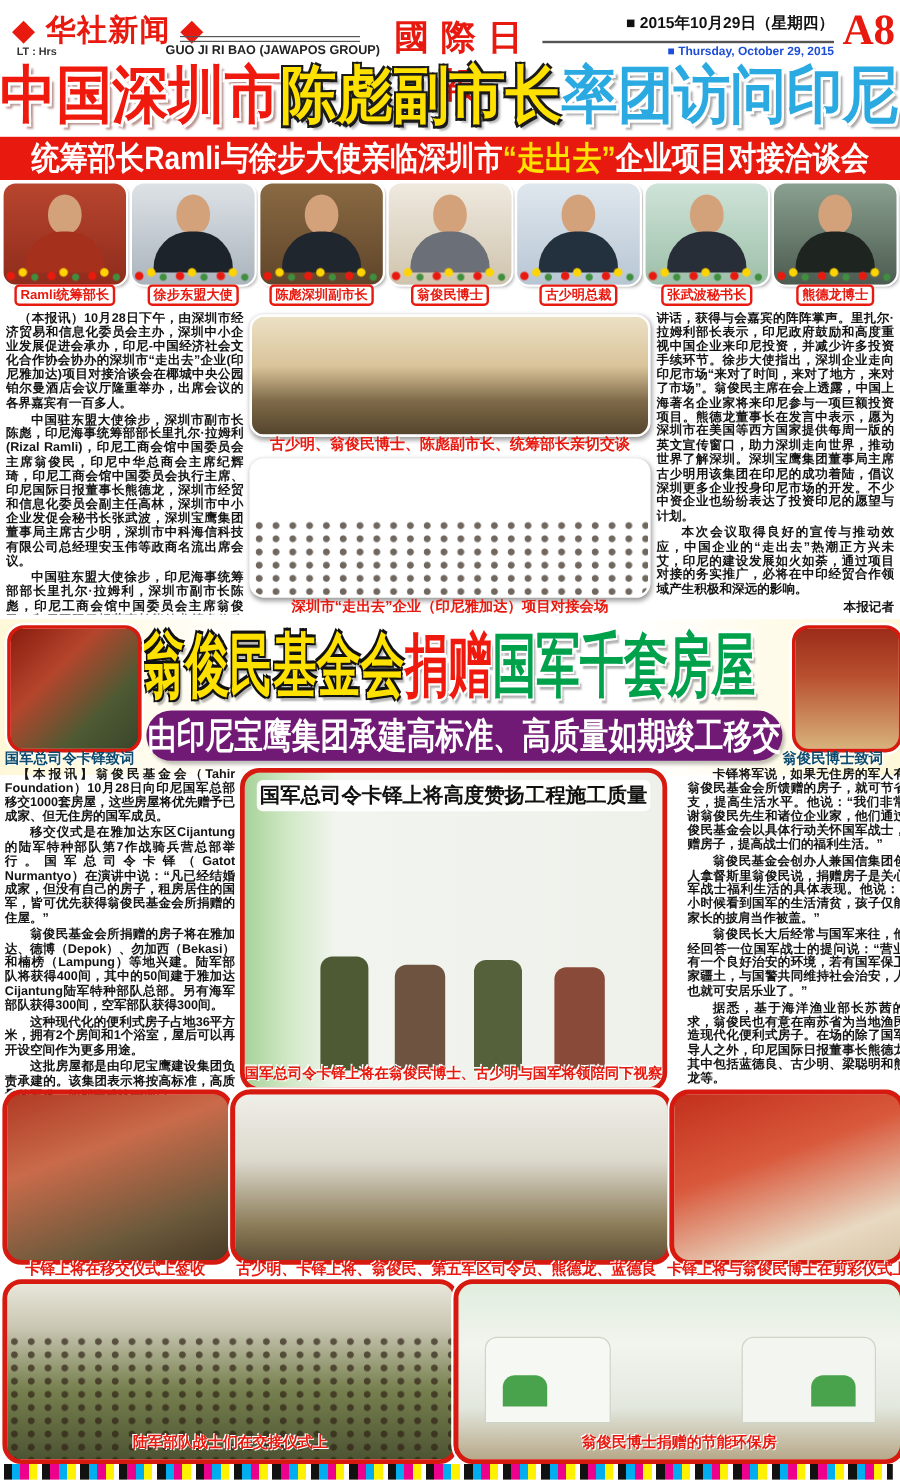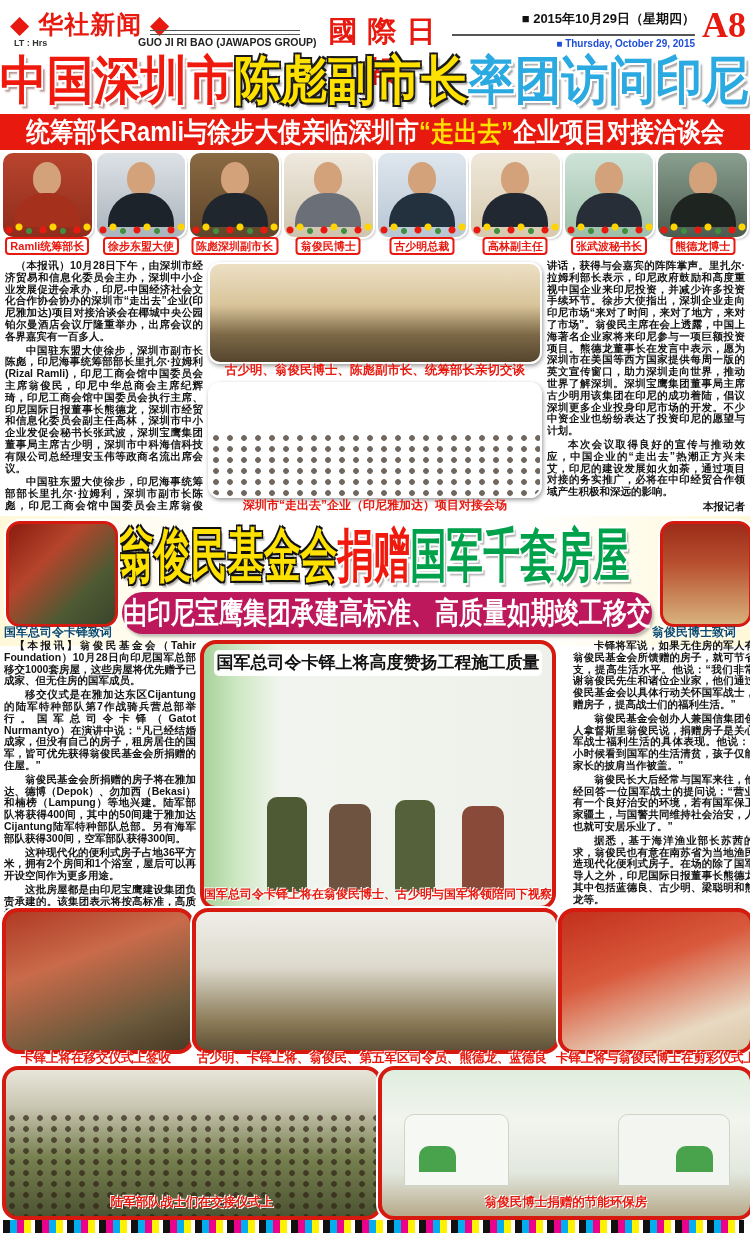--- a/index.html
+++ b/index.html
@@ -82,21 +82,21 @@
   #photo2cap{top:497px;left:208px;width:334px;height:15px;text-align:center;font-size:12px;font-weight:bold;color:#e8190f;}
 
   
   #band2{position:absolute;top:516px;left:0;width:750px;height:130px;
          background:linear-gradient(90deg,#fff8d8,#ffffff 30%,#ffffff 70%,#fff8d8);}
   #headline2{position:absolute;top:522px;left:118px;width:534px;height:66px;}
   #headline2 .sq{transform:scaleX(.63);font-size:58px;font-weight:bold;line-height:66px;}
   .h2-yellow{color:#ffe100;text-shadow:-2px -2px 0 #111,2px -2px 0 #111,-2px 2px 0 #111,2px 2px 0 #111,4px 4px 2px rgba(0,0,0,.3);}
   .h2-red{color:#ef1a0d;text-shadow:-2px -2px 0 #fff,2px -2px 0 #fff,-2px 2px 0 #fff,2px 2px 0 #fff,4px 4px 2px rgba(0,0,0,.3);}
   .h2-green{color:#00a14b;text-shadow:-2px -2px 0 #fff,2px -2px 0 #fff,-2px 2px 0 #fff,2px 2px 0 #fff,4px 4px 2px rgba(0,0,0,.3);}
-  #subbar2{position:absolute;top:592px;left:122px;width:530px;height:42px;background:#be185d;border-radius:21px;
+  #subbar2{position:absolute;top:592px;left:122px;width:530px;height:42px;background:#701a75;border-radius:21px;
            display:flex;align-items:center;justify-content:center;box-shadow:2px 3px 3px rgba(0,0,0,.25);}
   #subbar2 .sq{transform:scaleX(.8);transform-origin:center;font-size:30px;font-weight:bold;color:#fff;}
 
   .sideport{border:3px solid #d61a10;border-radius:14px;box-shadow:0 0 0 2px #fff;overflow:hidden;}
   #sp-left{top:521px;left:6px;width:106px;height:100px;
            background:linear-gradient(135deg,#8a1c10 0%,#b5452c 35%,#4e5a33 70%,#39452a 100%);}
   #sp-right{top:521px;left:660px;width:86px;height:100px;
             background:linear-gradient(180deg,#9c2c1a 0%,#b8502f 40%,#d8b27c 100%);}
   .spcap{position:absolute;font-size:12px;font-weight:bold;color:#0c4a6e;text-shadow:1px 1px 0 #fff;white-space:nowrap;}
   #sp-left-cap{top:624px;left:4px;width:130px;text-align:left;}
@@ -189,28 +189,20 @@
       <div class="pcap">翁俊民博士</div>
     </div>
     <div class="pcell pp5">
       <div class="pimg">
           <div class="phead"></div>
           <div class="pbody"></div>
           <div class="pflow"></div>
         </div>
       <div class="pcap">古少明总裁</div>
     </div>
-    <div class="pcell pp6">
-      <div class="pimg">
-          <div class="phead"></div>
-          <div class="pbody"></div>
-          <div class="pflow"></div>
-        </div>
-      <div class="pcap">高林副主任</div>
-    </div>
     <div class="pcell pp7">
       <div class="pimg">
           <div class="phead"></div>
           <div class="pbody"></div>
           <div class="pflow"></div>
         </div>
       <div class="pcap">张武波秘书长</div>
     </div>
     <div class="pcell pp8">
       <div class="pimg">

